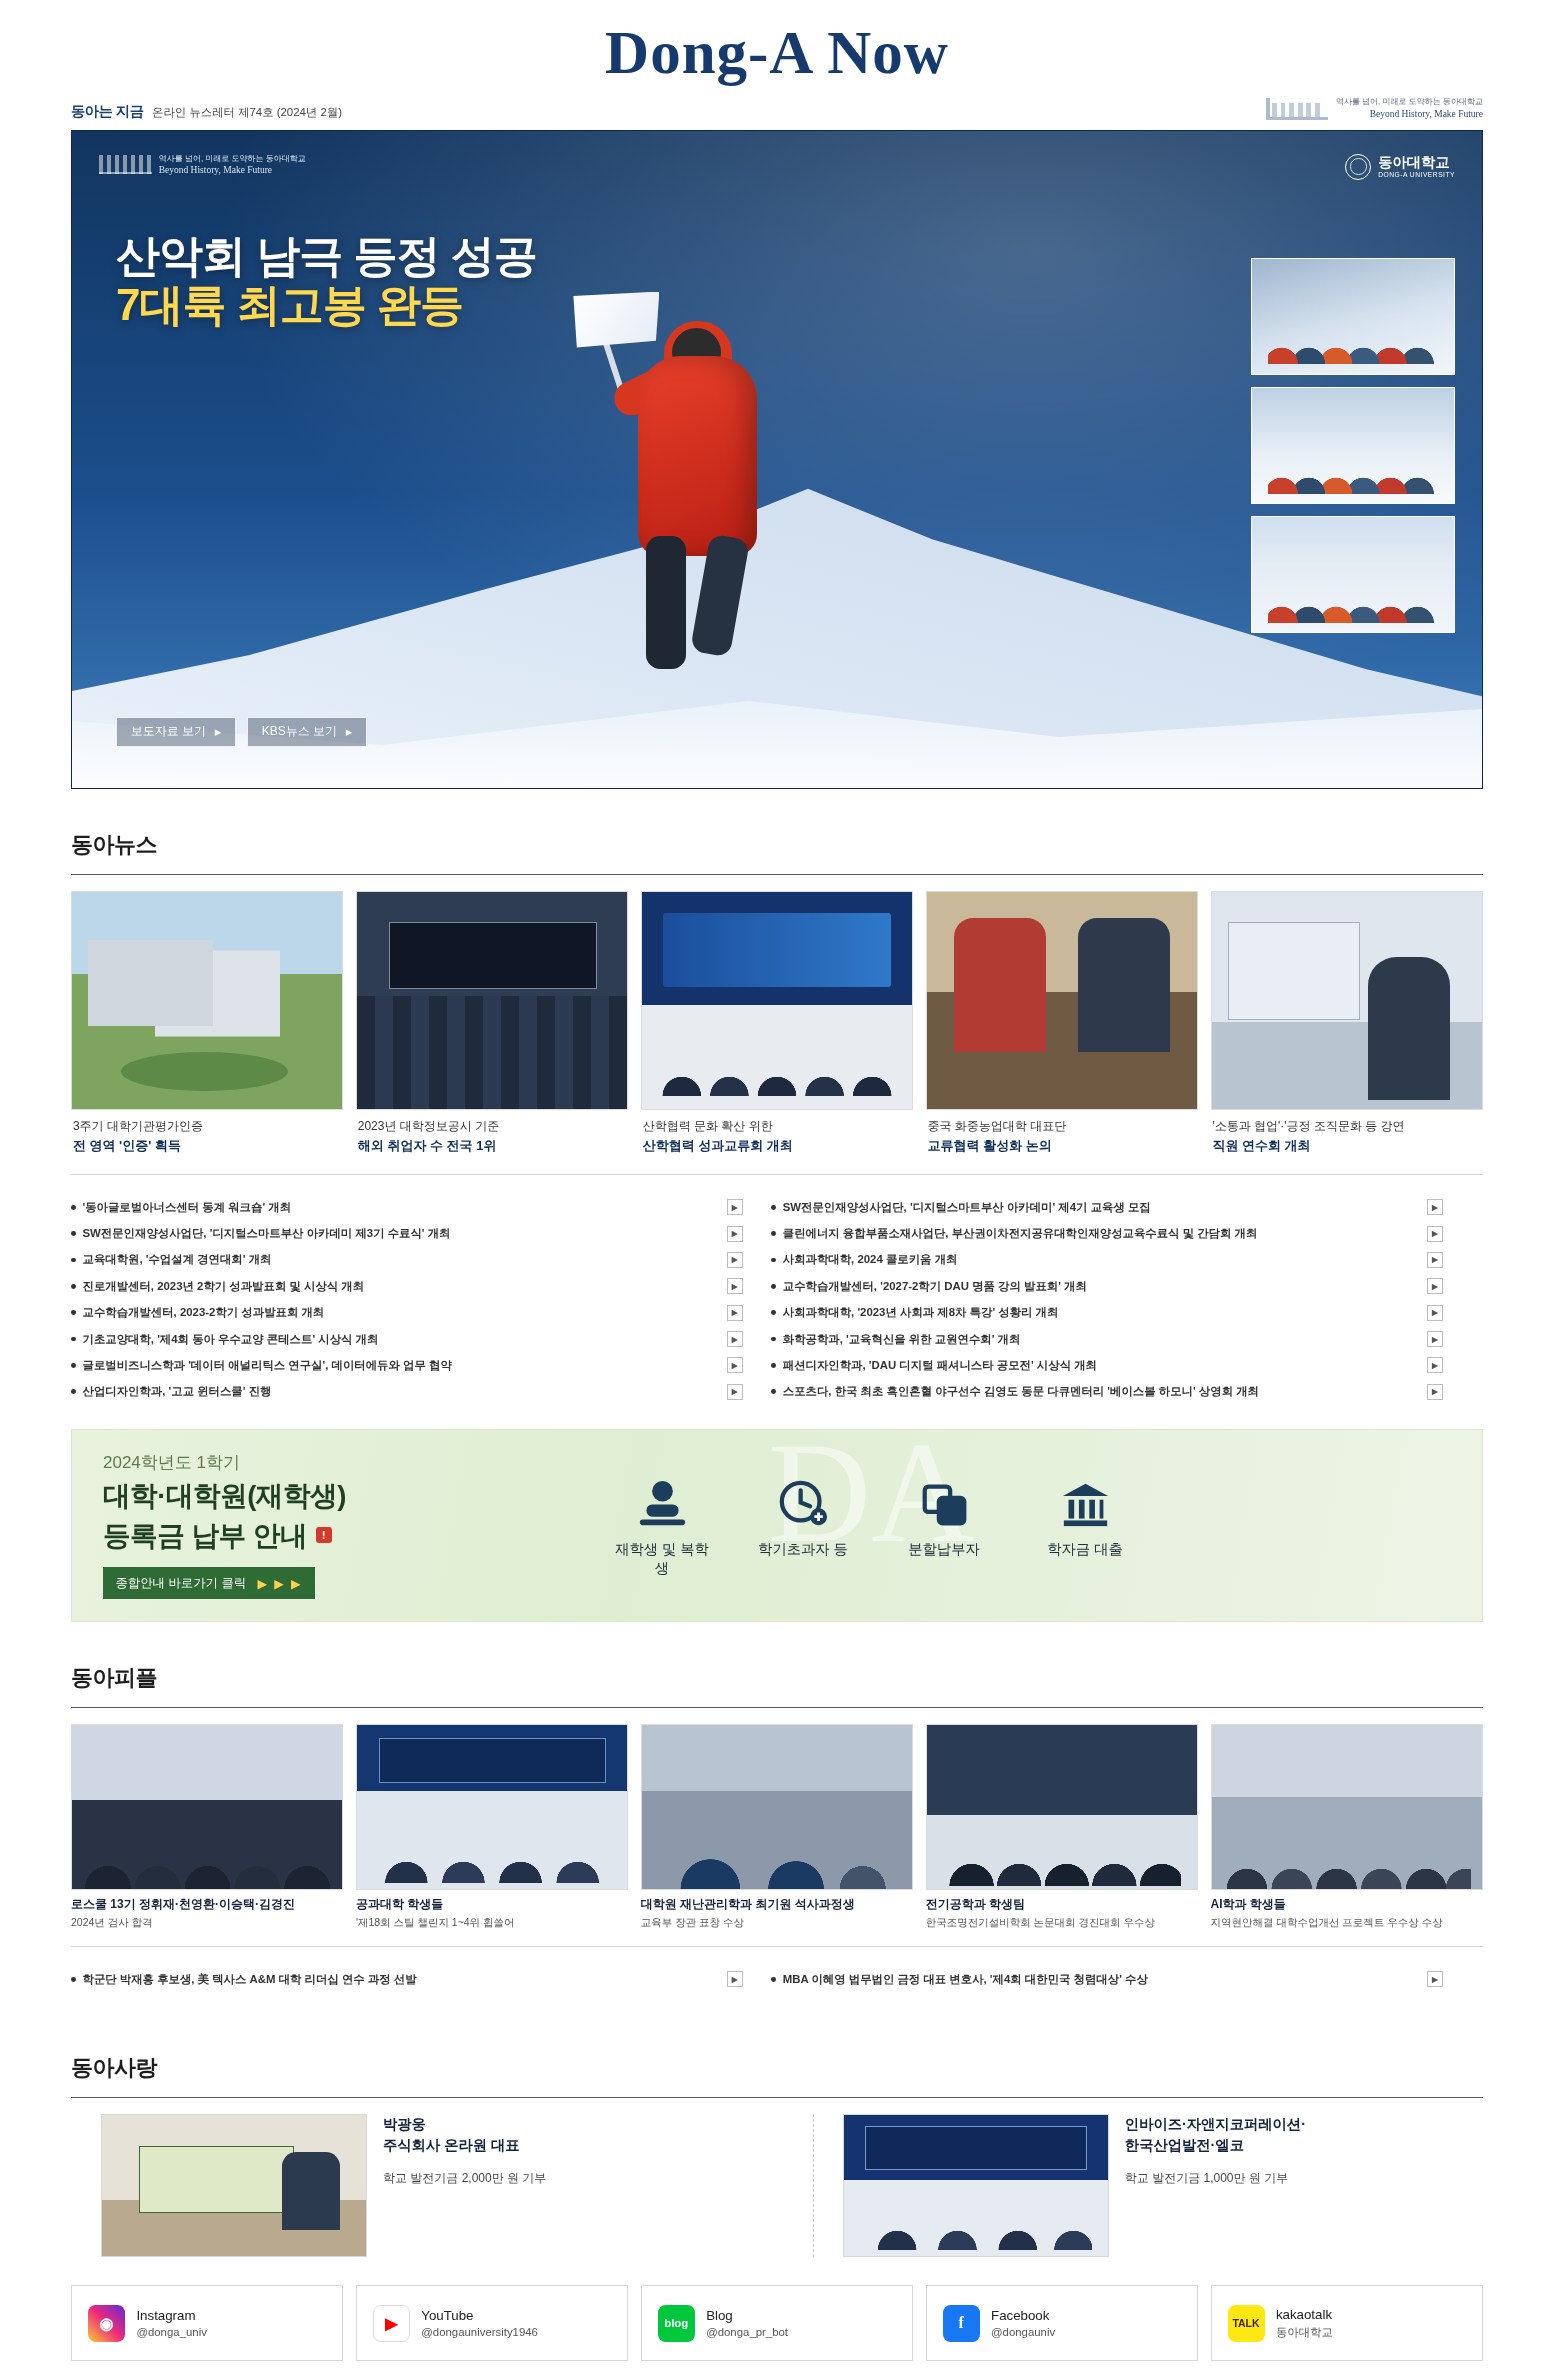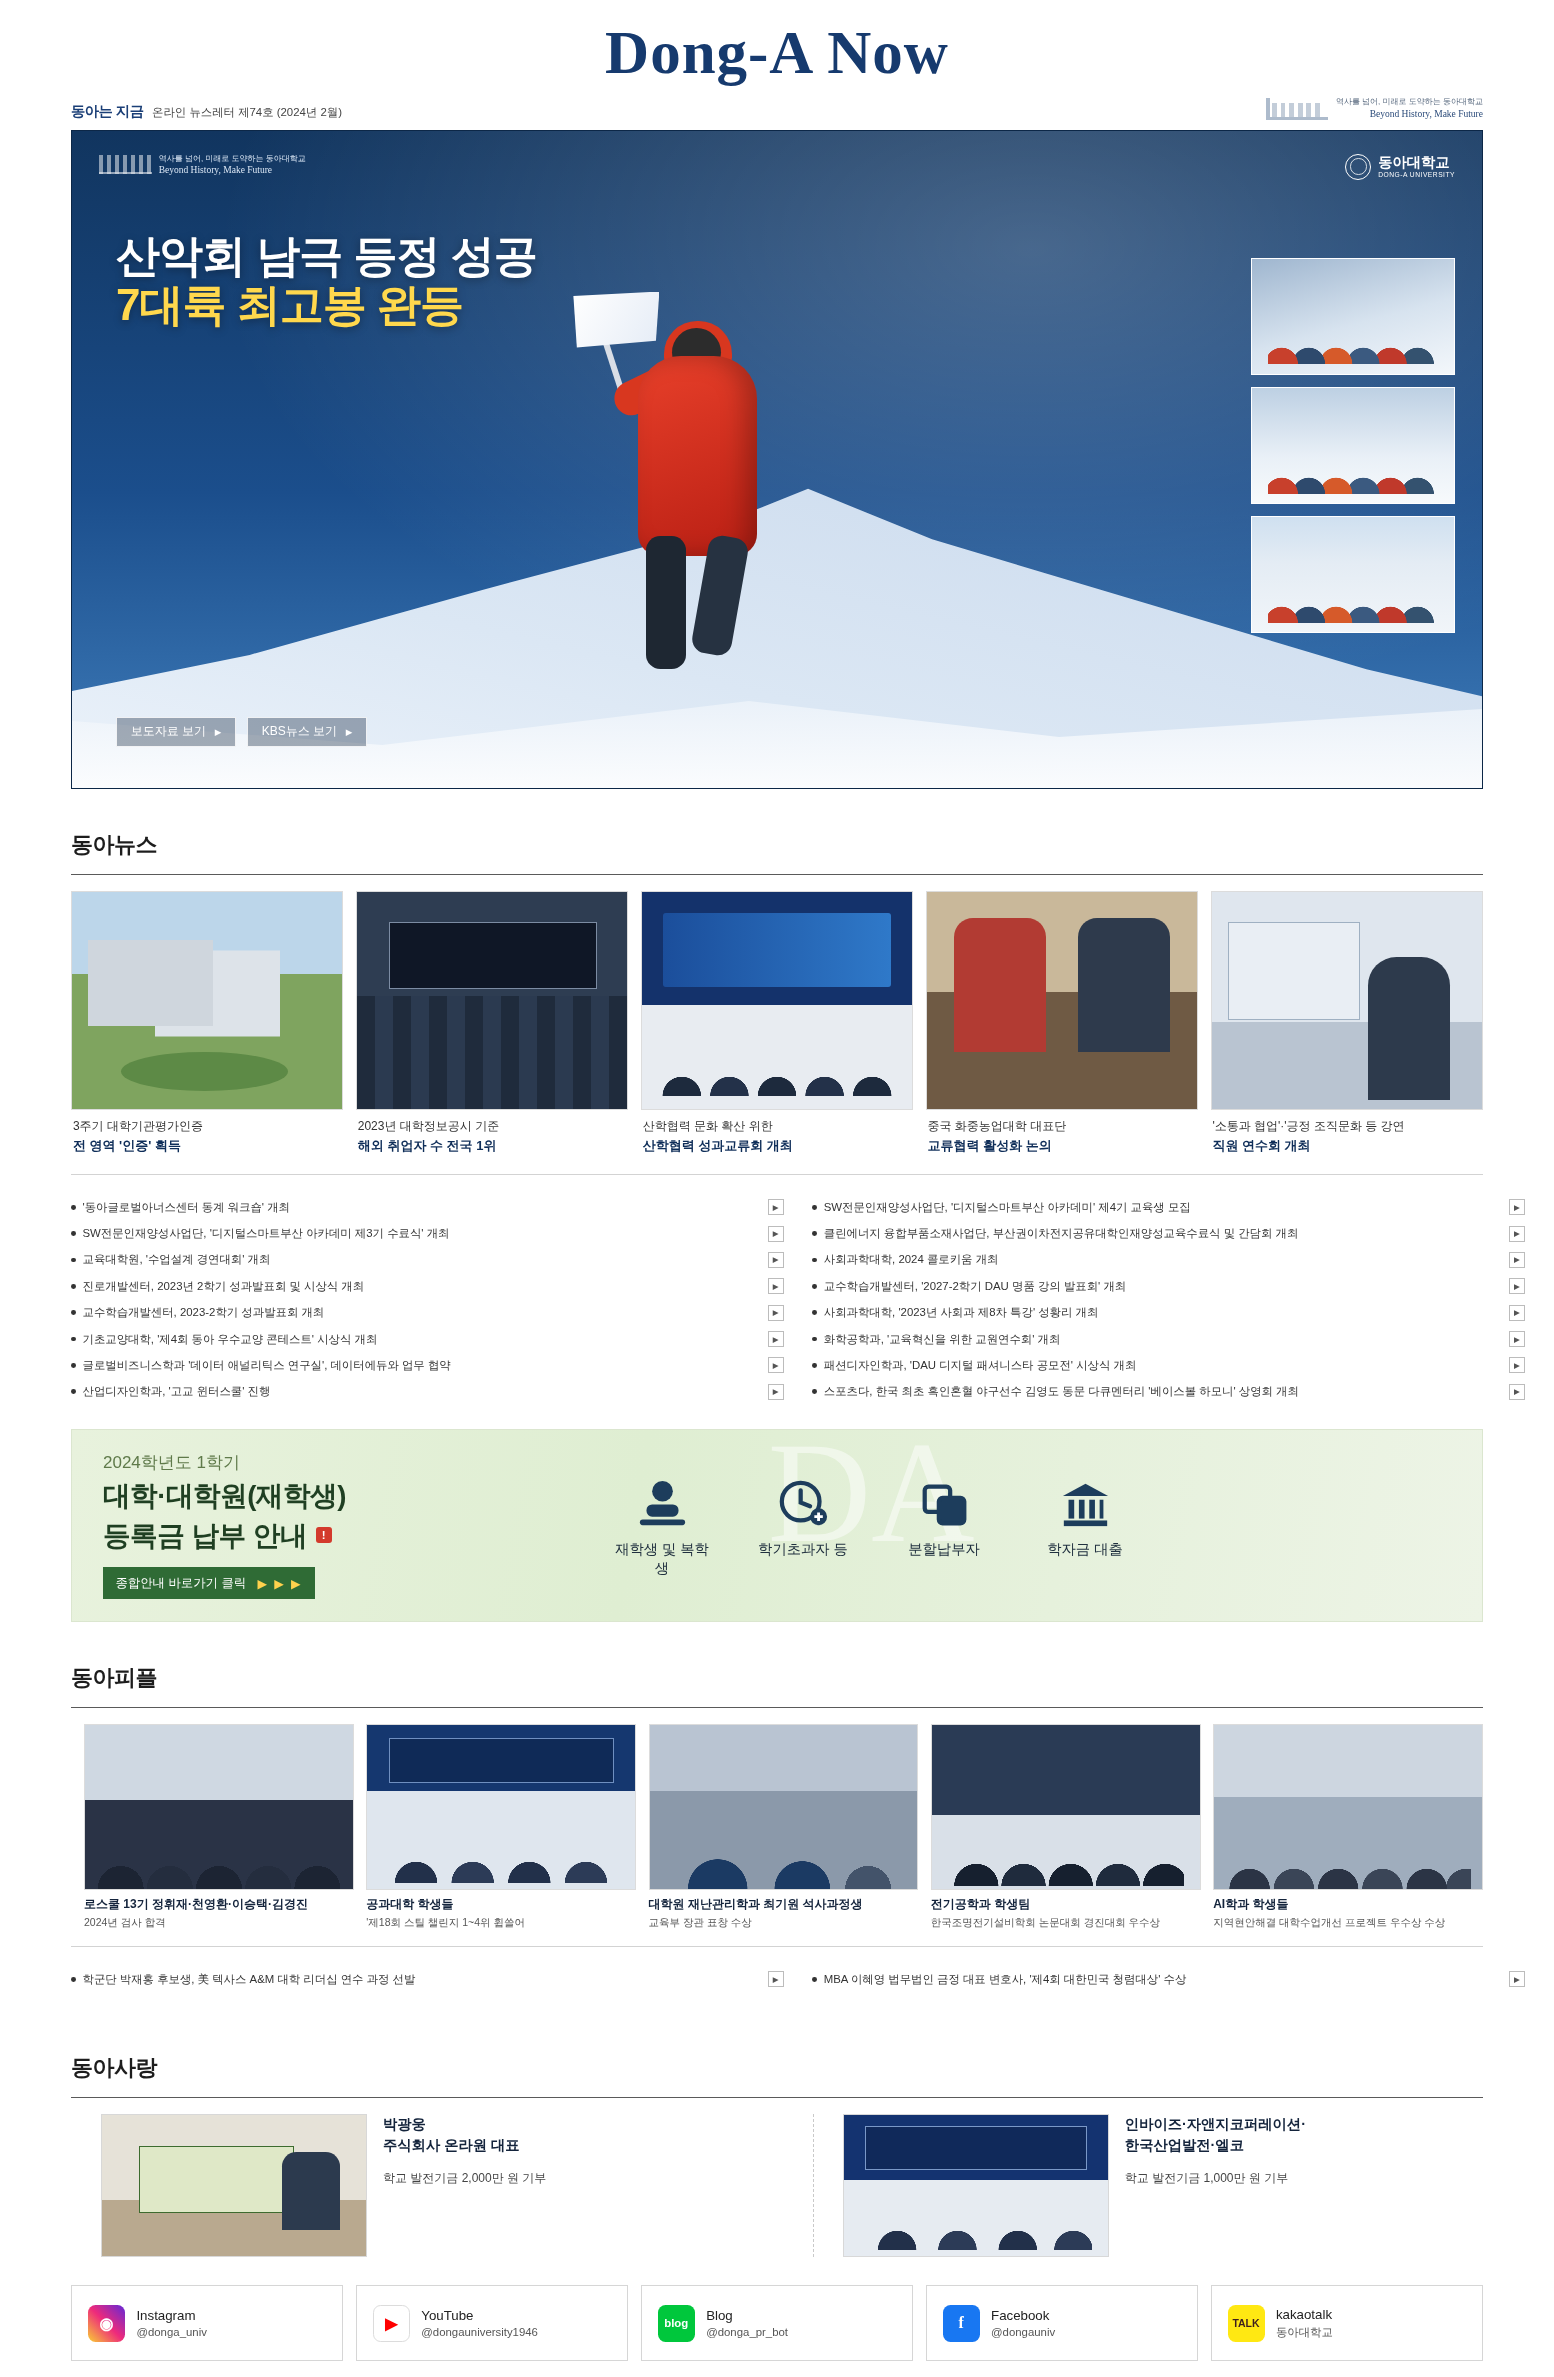--- a/index.html
+++ b/index.html
@@ -255,21 +255,21 @@
     content:""; position:absolute; left:6%; top:14%; width:48%; height:44%;
     background:#e9eef4; border:1.4px solid #9fb0c2;
   }
   .ph-lecture:after{
     content:""; position:absolute; right:12%; bottom:4%; width:30%; height:66%;
     background:#2d3a4c; border-radius: 28.5px 28.5px 0 0;
   }
 
   
   .linklists {
-    display:flex; gap: 28.5px; padding: 19px 29px 19px 71px;
+    display:flex; gap: 28.5px; padding: 19px 111px 19px 71px; font-weight: bold;
   }
   .linkcol { width:100%; }
   .linkrow {
     display:flex; align-items:center; gap: 6.7px;
     padding: 5.2px 0;
     font-size: 11.4px; color:#333;
   }
   .linkrow .dot { width:4.8px; height:4.8px; background:#333; border-radius:50%; flex:0 0 auto; }
   .linkrow .tx { flex:1 1 auto; white-space: nowrap; overflow:hidden; text-overflow: ellipsis; }
   .linkrow .go {
@@ -304,21 +304,21 @@
     background:#2f6b35; color:#fff; font-size: 12.4px;
     padding: 7.6px 12.4px; cursor:pointer;
   }
   .banner-cta .chev { color:#ffd24d; letter-spacing: 1.9px; }
   .banner-icons { display:flex; gap: 46px; padding-left: 28.5px; position:relative; z-index:2; }
   .bicon { text-align:center; width: 95px; }
   .bicon .glyph { height: 62px; display:flex; align-items:center; justify-content:center; color:#1d3d5c; }
   .bicon .lb { font-size: 14.3px; color:#20303f; margin-top: 5.7px; }
 
   
-  .pcards { display:flex; gap: 12.4px; padding: 16px 71px 0 71px; margin-left: 13px; }
+  .pcards { display:flex; gap: 12.4px; padding: 16px 71px 0 71px; }
   .pcard { width:100%; }
   .pcard .ph { height: 166px; border:0.5px solid #dcdcdc; position:relative; overflow:hidden; }
   .pcard .nm { font-size: 12px; font-weight:700; color:#14243c; margin-top: 6.7px; line-height:1.3;}
   .pcard .ds { font-size: 10.5px; color:#555; margin-top: 3.8px; }
 
   .pp1{background:linear-gradient(180deg,#cfd8e2 0 46%,#2a3346 46% 100%);}
   .pp1:after{content:"";position:absolute;left:4%;right:4%;bottom:0;height:62%;
     background:
       radial-gradient(circle at 10% 100%, #1c2433 0 23px, transparent 23px),
       radial-gradient(circle at 30% 100%, #242d3e 0 23px, transparent 23px),

